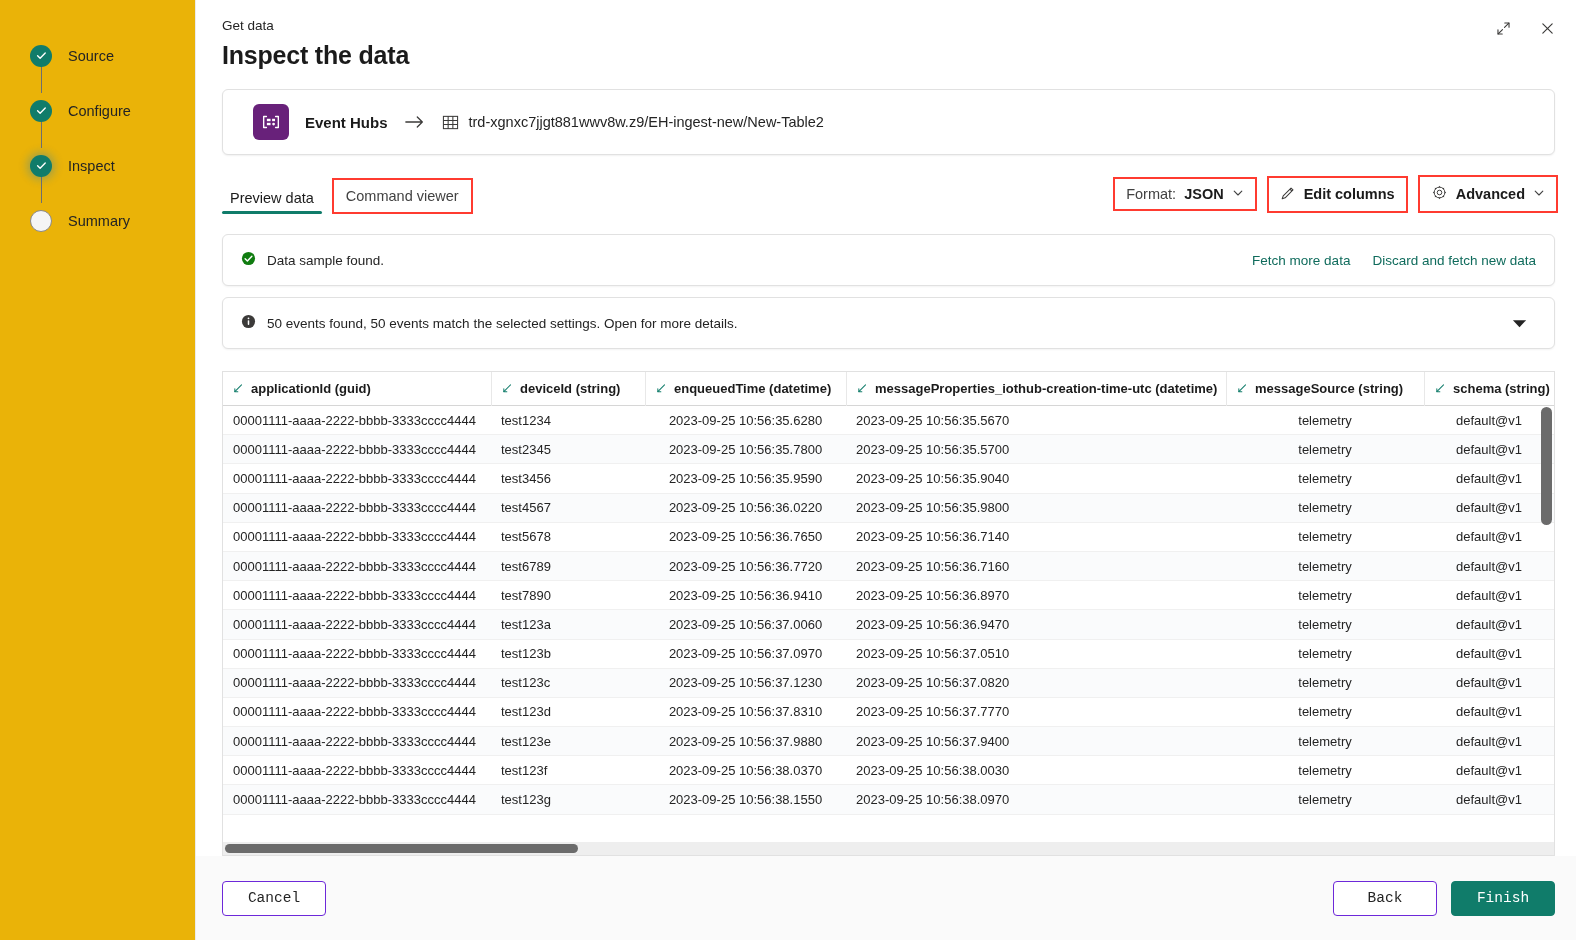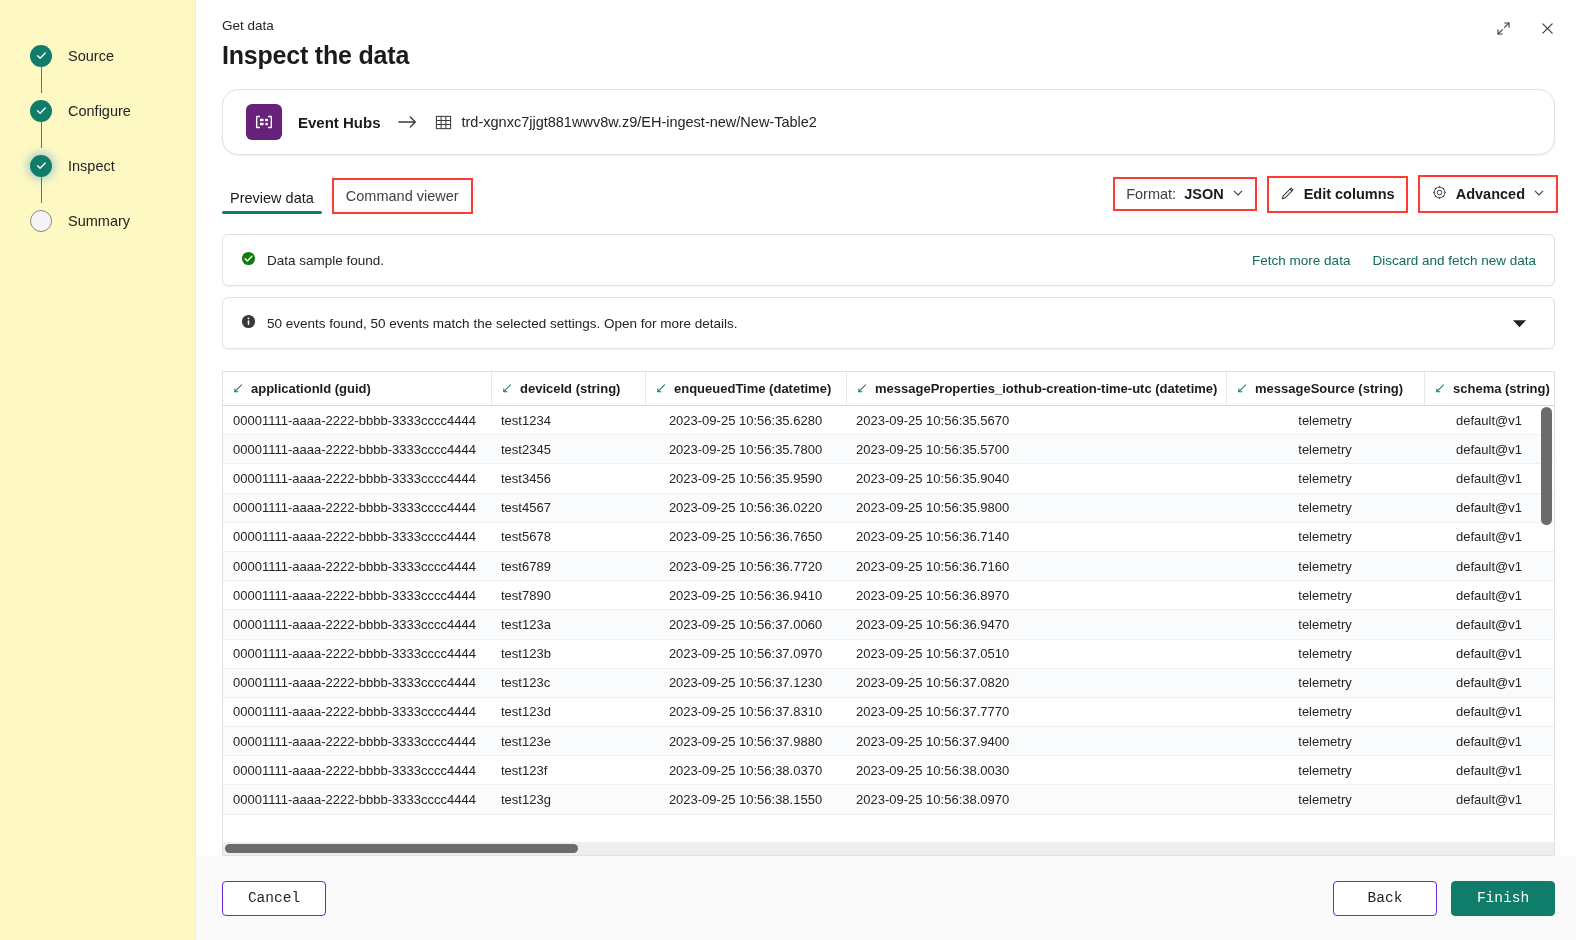--- a/index.html
+++ b/index.html
@@ -9,21 +9,21 @@
     font-family: "Liberation Sans", sans-serif;
     background: #ffffff;
     color: #242424;
     overflow: hidden;
   }
   .app { display: flex; width: 1576px; height: 940px; }
 
   
   .sidebar {
     width: 196px; min-width: 196px; height: 940px;
-    background: #fef9c3;
+    background: #eab308;
     border-right: 1px solid #ebebeb;
     padding-top: 28px;
     position: relative;
   }
   .steps { position: relative; margin-left: 30px; }
   .step {
     display: flex; align-items: center;
     height: 55px;
     position: relative;
   }
@@ -74,25 +74,25 @@
     width: 24px; height: 24px;
     display: flex; align-items: center; justify-content: center;
     cursor: pointer; color: #3b3a39;
   }
 
   
   .source-card {
     margin: 17px 26px 0 26px;
     height: 66px;
     border: 1px solid #e1e1e1;
-    border-radius: 16px;
+    border-radius: 6px;
     background: #fff;
     box-shadow: 0 1px 2px rgba(0,0,0,0.06);
     display: flex; align-items: center;
-    padding: 0 23px;
+    padding: 0 30px;
   }
   .eh-icon {
     width: 36px; height: 36px; border-radius: 6px;
     background: #68217a;
     display: flex; align-items: center; justify-content: center;
     flex: 0 0 36px;
   }
   .eh-name {
     margin-left: 16px; font-size: 15px; font-weight: 700; color: #1b1b1b;
   }

